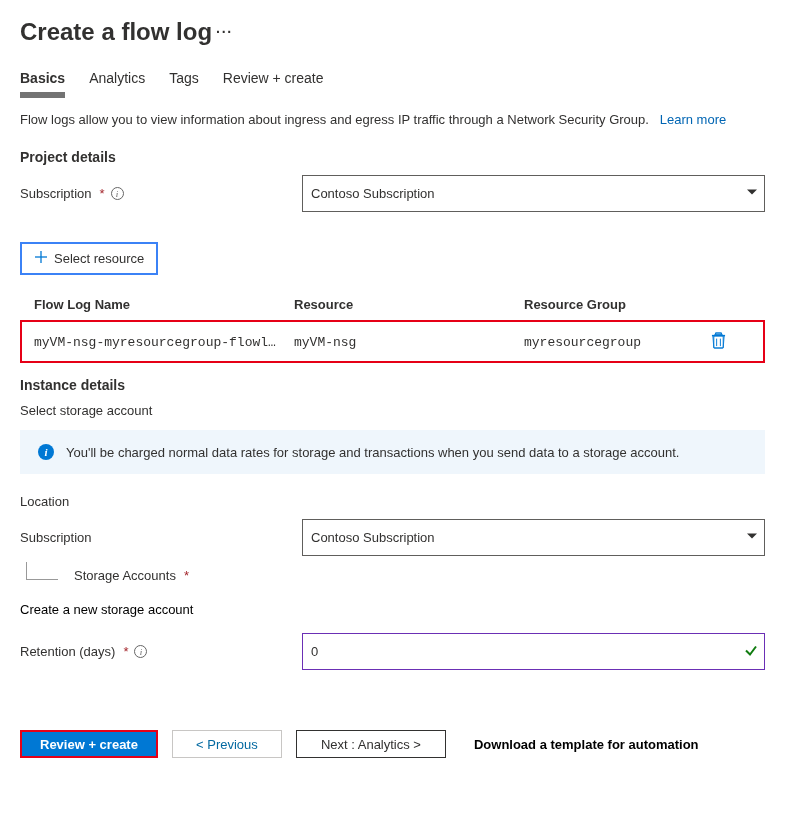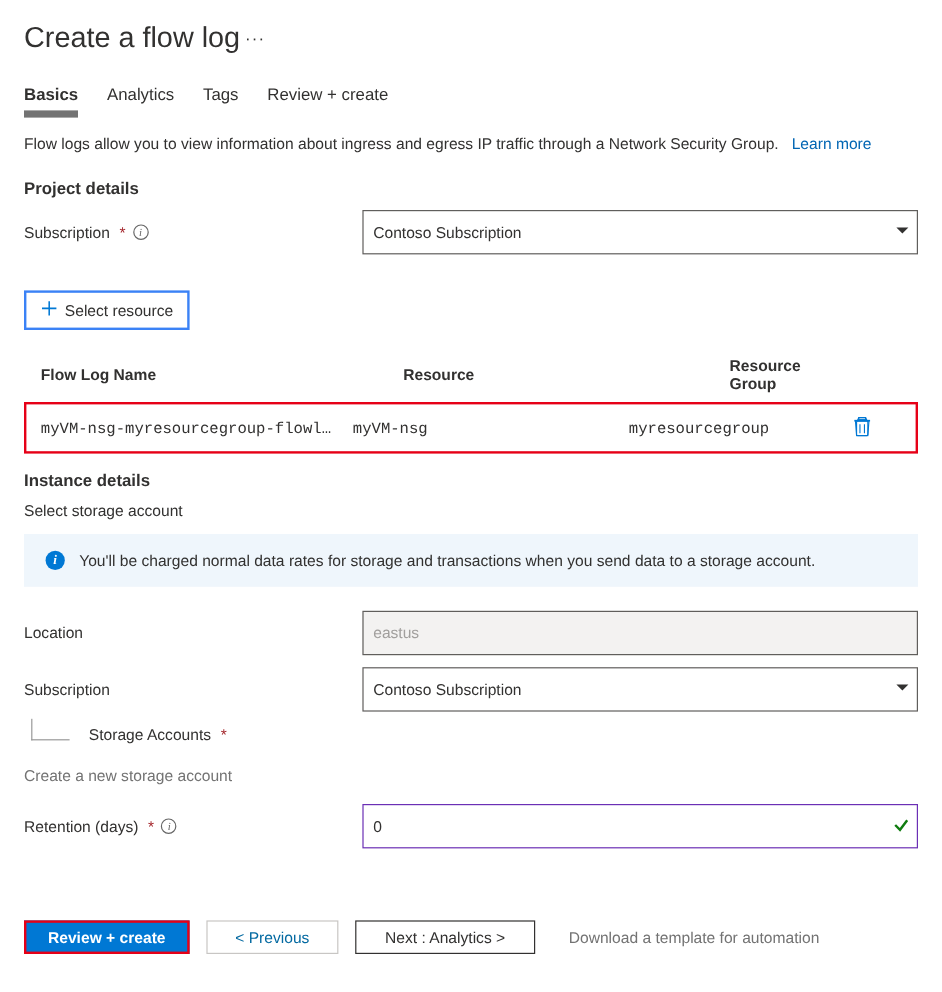--- a/index.html
+++ b/index.html
@@ -7,21 +7,21 @@
     margin: 0;
     padding: 18px 20px;
     font-family: "Segoe UI", Arial, sans-serif;
     font-size: 13px;
     color: #323130;
     background: #ffffff;
     min-width: 770px;
   }
   h1.page-title {
     font-size: 24px;
-    font-weight: 400;
+    font-weight: 700;
     margin: 0 0 24px 0;
     display: flex;
     align-items: center;
     gap: 4px;
   }
   .ellipsis { color:#323130; font-size:14px; letter-spacing:1px; cursor:pointer; }
   .tabs {
     display:flex;
     gap:24px;
     border-bottom:none;
@@ -110,39 +110,39 @@
     cursor:pointer;
   }
   .plus-icon svg { width:14px; height:14px; stroke:#0078d4; fill:none; stroke-width:1.3; }
   .table-wrap { border:2.5px solid #e60017; width:100%; padding-top:2px; }
   .table-head, .table-row {
     display:grid;
     grid-template-columns: 260px 230px 1fr 40px;
     align-items:center;
     padding:8px 12px;
   }
-  .table-head { font-weight:600; font-size:13px; border-bottom: none; gap: 42px; }
+  .table-head { font-weight:600; font-size:13px; border-bottom: none; }
   .table-row { border-top:1px solid #edebe9; font-size:13px; }
   .trash svg { width:15px; height:17px; fill:#0078d4; }
   .notice {
     background:#eff6fc;
     padding:14px 18px;
     display:flex;
     align-items:center;
     gap:12px;
     margin:12px 0 20px 0;
     font-size:13px;
   }
   .notice-icon {
     width:16px; height:16px; border-radius:50%;
     background:#0078d4; color:#fff;
     display:flex; align-items:center; justify-content:center;
     font-size:11px; font-family:Georgia,serif; font-style:italic; font-weight:bold;
   }
-  .link-small { color:#737373; font-size:13px; text-decoration:none; cursor:pointer; display:inline-block; margin:8px 0 16px 0; }
+  .link-small { color:#000000; font-size:13px; text-decoration:none; cursor:pointer; display:inline-block; margin:8px 0 16px 0; }
   .footer {
     display:flex;
     align-items:center;
     gap:14px;
     margin-top:60px;
   }
   .btn {
     height:28px;
     padding:0 14px;
     font-size:13px;
@@ -158,21 +158,21 @@
     padding:0 18px;
   }
   .btn-prev {
     background:#fff; color:#0369a1; border:1px solid #c8c6c4;
     min-width:110px;
   }
   .btn-next {
     background:#fff; color:#323130; border:1px solid #323130;
     min-width:150px;
   }
-  .footer .link-small { margin:0 0 0 14px; }
+  .footer .link-small { margin:0 0 0 14px;font-weight:bold; }
   .table-head-outer { padding:0 2px; }
 </style>
 </head>
 <body>
 
 
 
 <h1 class="page-title">
   <span>Create a flow log</span>
   <span class="ellipsis">···</span>
@@ -243,25 +243,20 @@
 <div class="section-title" style="margin-top:14px;">Instance details</div>
 <div style="font-size:13px; margin-bottom:6px;">Select storage account</div>
 
 <div class="notice">
   <div class="notice-icon">i</div>
   <div>You'll be charged normal data rates for storage and transactions when you send data to a storage account.</div>
 </div>
 
 <div class="form-row">
   <div class="form-label">Location</div>
-  <div class="control">
-    <div class="select disabled">
-      <span>eastus</span>
-    </div>
-  </div>
 </div>
 
 <div class="form-row">
   <div class="form-label">Subscription</div>
   <div class="control">
     <div class="select">
       <span>Contoso Subscription</span>
       <span class="chev"><svg viewBox="0 0 12 12">
             <path d="M1 3 L6 8 L11 3 Z"></path>
           </svg></span>

